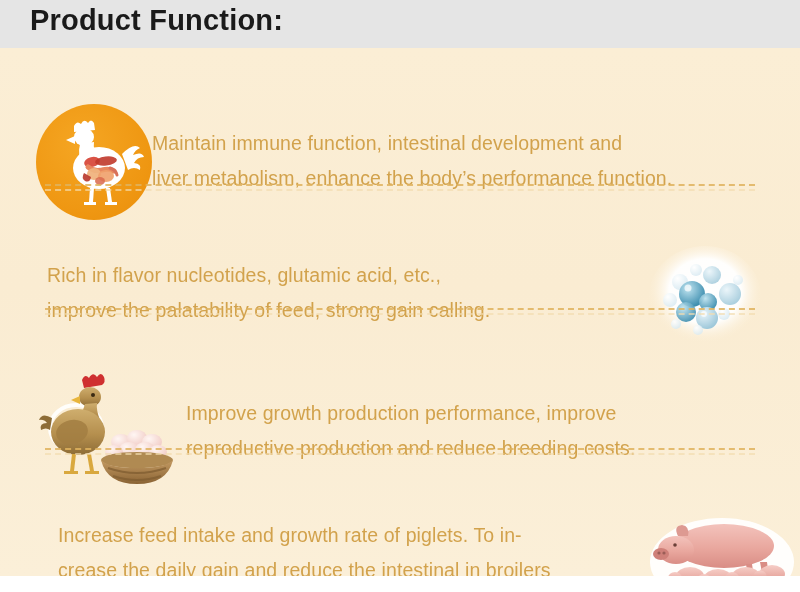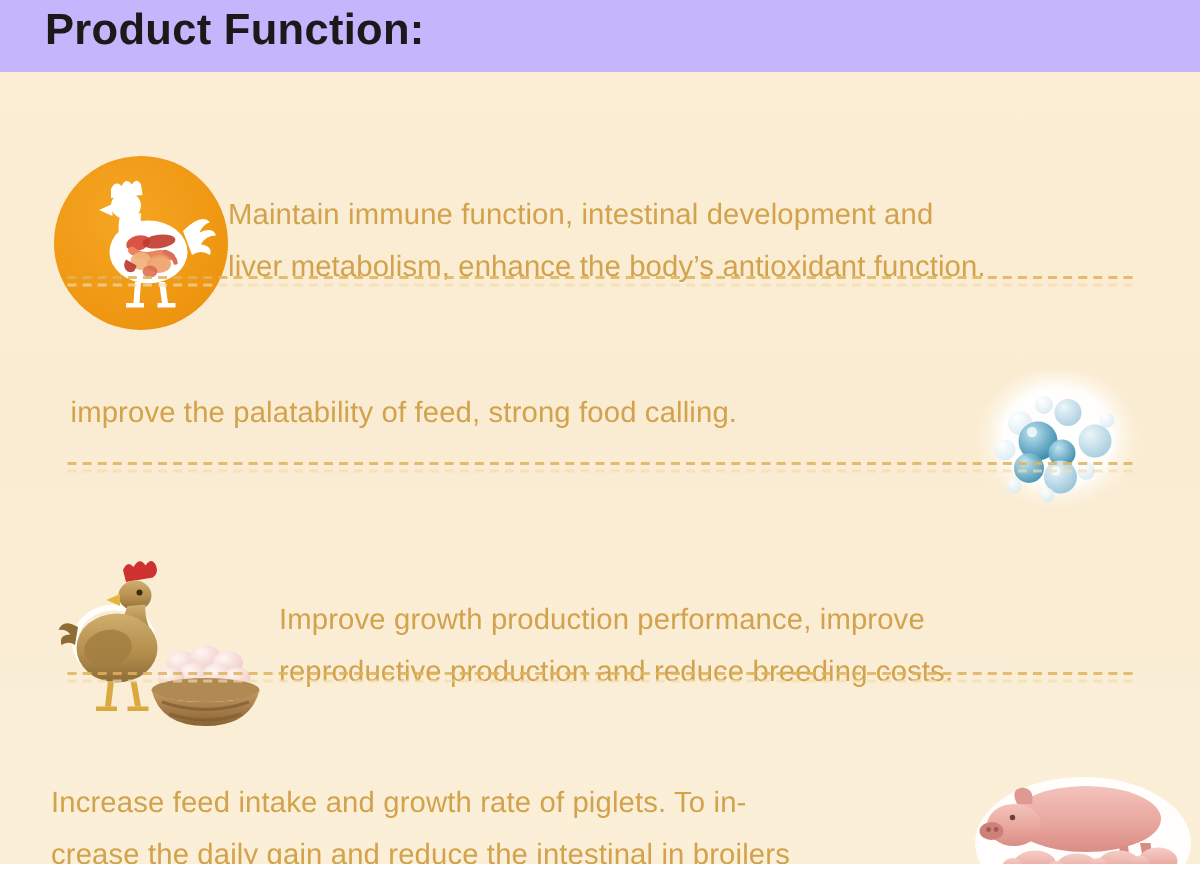--- a/index.html
+++ b/index.html
@@ -17,21 +17,21 @@
     position: relative;
     width: 800px;
     height: 592px;
     background: #ffffff;
   }
   
   .title-band {
     position: absolute;
     left: 0; top: 0;
     width: 800px; height: 48px;
-    background: #c4b5fd;
+    background: #e5e5e5;
   }
   .page-title {
     position: absolute;
     left: 30px;
     top: 4px;
     font-size: 29px;
     font-weight: bold;
     color: #1a1a1a;
     letter-spacing: 0.2px;
     font-family: "Liberation Sans", sans-serif;
@@ -151,27 +151,28 @@
           <ellipse cx="58" cy="70" rx="7" ry="6" fill="#f0b37e" opacity="0.95"></ellipse>
           <ellipse cx="70" cy="72" rx="8" ry="6" fill="#efa06a" opacity="0.9"></ellipse>
           <path d="M48 69 q-3 5 1 8 q5 2 6-4 z" fill="#b8362a" opacity="0.9"></path>
           <ellipse cx="64" cy="77" rx="5" ry="4" fill="#d9684c" opacity="0.85"></ellipse>
           <path d="M74 64 q6 2 7 7" stroke="#d8705a" stroke-width="3" fill="none" stroke-linecap="round"></path>
         </g>
       </svg>
     </div>
     <div class="row-text" style="left:152px; top:78px;">
       <span class="ln">Maintain immune function, intestinal development and</span>
-      <span class="ln">liver metabolism, enhance the body’s antioxidant function.</span>
+      <span class="ln">liver metabolism, enhance the body’s performance function.</span>
     </div>
 
     <div class="divider" style="top:136px;"></div>
 
     <div class="row-text" style="left:47px; top:210px;">
-      <span class="ln">improve the palatability of feed, strong food calling.</span>
+      <span class="ln">Rich in flavor nucleotides, glutamic acid, etc.,</span>
+      <span class="ln">improve the palatability of feed, strong gain calling.</span>
     </div>
     <div class="molecule">
       <svg width="118" height="108" viewBox="0 0 118 108">
         <defs>
           <radialGradient id="halo" cx="50%" cy="45%" r="52%">
             <stop offset="0%" stop-color="#ffffff" stop-opacity="1"></stop>
             <stop offset="62%" stop-color="#ffffff" stop-opacity="0.95"></stop>
             <stop offset="100%" stop-color="#fbeed5" stop-opacity="0"></stop>
           </radialGradient>
           <radialGradient id="bub1" cx="35%" cy="30%" r="70%">
@@ -273,21 +274,21 @@
         </g>
       </svg>
     </div>
     <div class="row-text" style="left:186px; top:348px;">
       <span class="ln">Improve growth production performance, improve</span>
       <span class="ln">reproductive production and reduce breeding costs.</span>
     </div>
 
     <div class="divider" style="top:400px;"></div>
 
-    <div class="row-text" style="left:34px; top:470px;">
+    <div class="row-text" style="left:58px; top:470px;">
       <span class="ln">Increase feed intake and growth rate of piglets. To in-</span>
       <span class="ln">crease the daily gain and reduce the intestinal in broilers</span>
     </div>
     <div class="pigs">
       <svg width="154" height="98" viewBox="0 0 154 98">
         <defs>
           <linearGradient id="sowG" x1="0" y1="0" x2="0" y2="1">
             <stop offset="0%" stop-color="#f3c3bc"></stop>
             <stop offset="55%" stop-color="#e9a79e"></stop>
             <stop offset="100%" stop-color="#d98d85"></stop>

